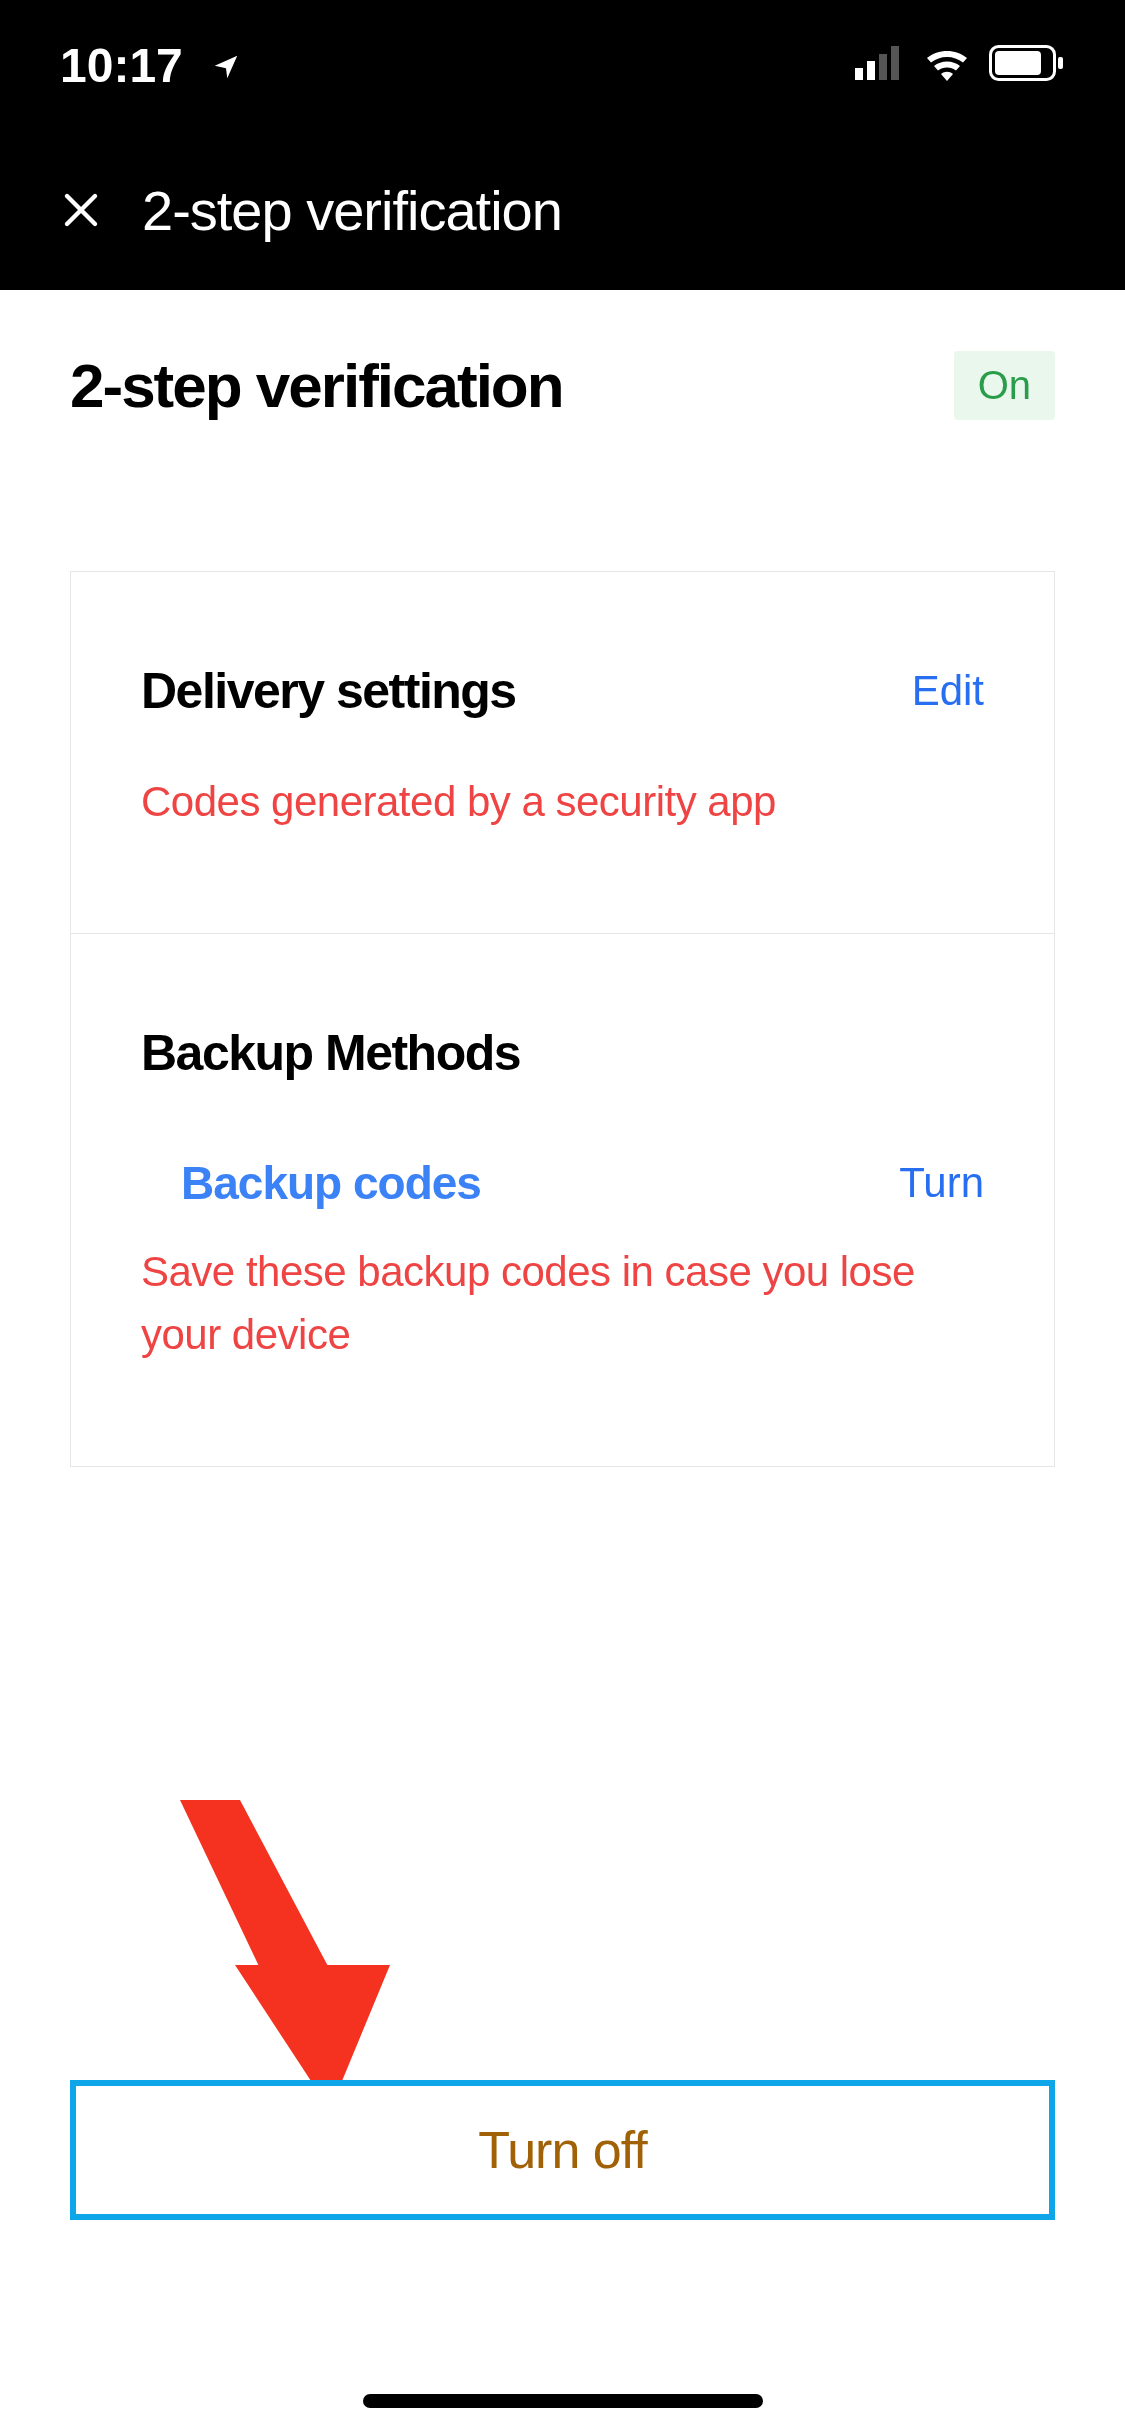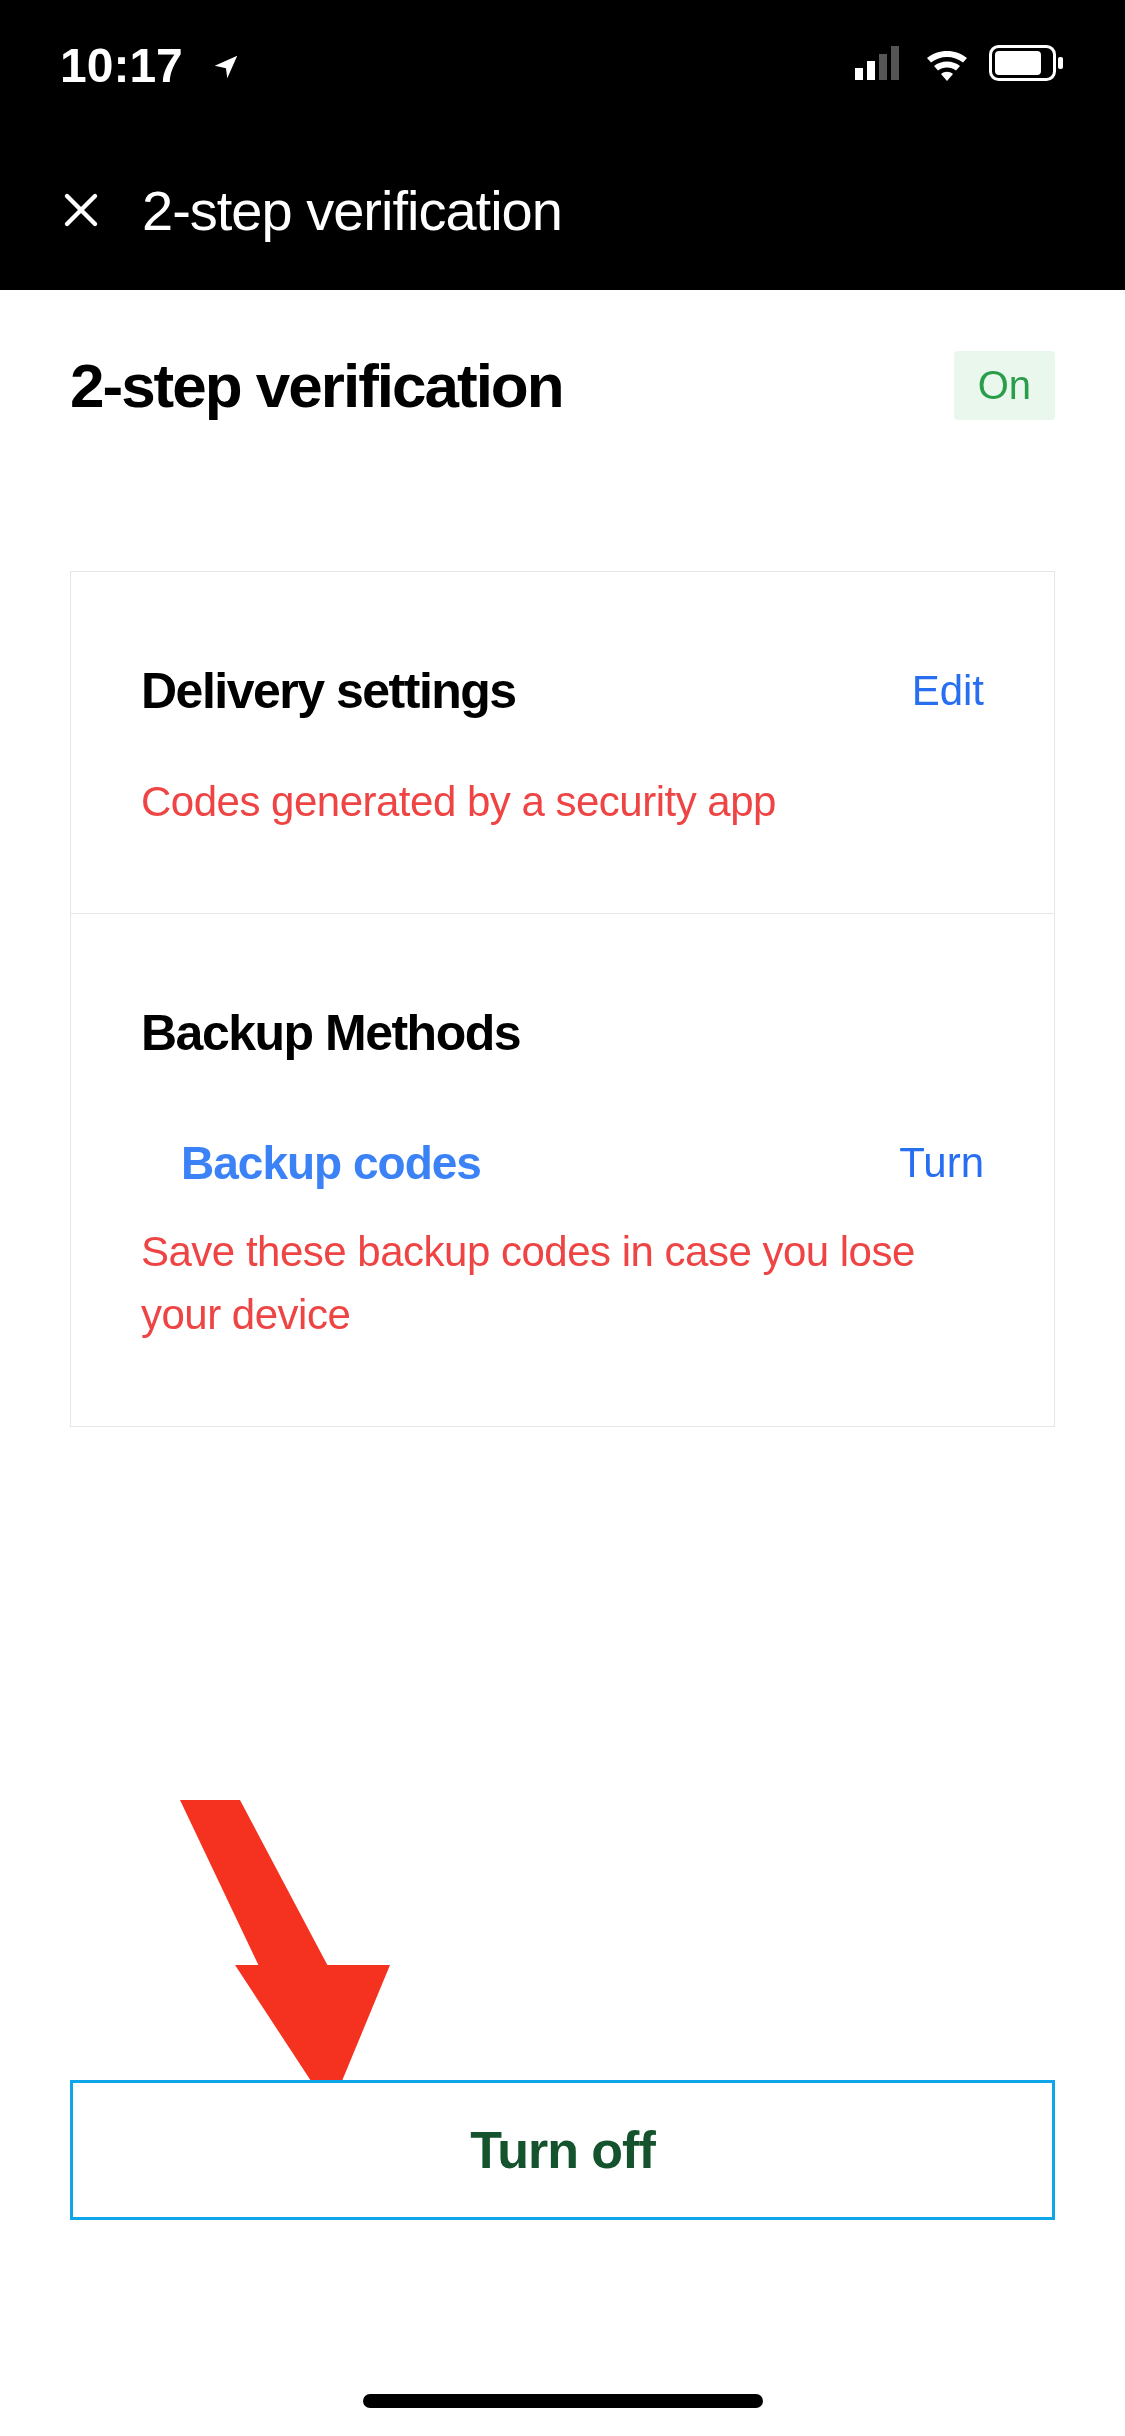--- a/index.html
+++ b/index.html
@@ -72,21 +72,21 @@
     font-weight: 500;
     padding: 12px 24px;
     border-radius: 4px;
   }
   
   .card {
     border: 1px solid #e6e6e6;
     background: #fff;
   }
   .card-section {
-    padding: 90px 70px 80px 70px;
+    padding: 90px 70px 100px 70px;
     border-bottom: 1px solid #e6e6e6;
   }
   .card-section:last-child {
     border-bottom: none;
   }
   .section-header-row {
     display: flex;
     justify-content: space-between;
     align-items: center;
     margin-bottom: 50px;
@@ -130,26 +130,26 @@
   
   .bottom-button-container {
     position: absolute;
     left: 70px;
     right: 70px;
     top: 2080px;
   }
   .turn-off-btn {
     width: 100%;
     height: 140px;
-    border: 3px solid #0ea5e9;
+    border: 6px solid #0ea5e9;
     background: #fff;
     font-size: 52px;
-    font-weight: 700;
+    font-weight: 400;
     letter-spacing: -1px;
-    color: #14532d;
+    color: #a16207;
     cursor: pointer;
     display: flex;
     align-items: center;
     justify-content: center;
   }
   
   .home-indicator {
     position: absolute;
     bottom: 28px;
     left: 50%;

